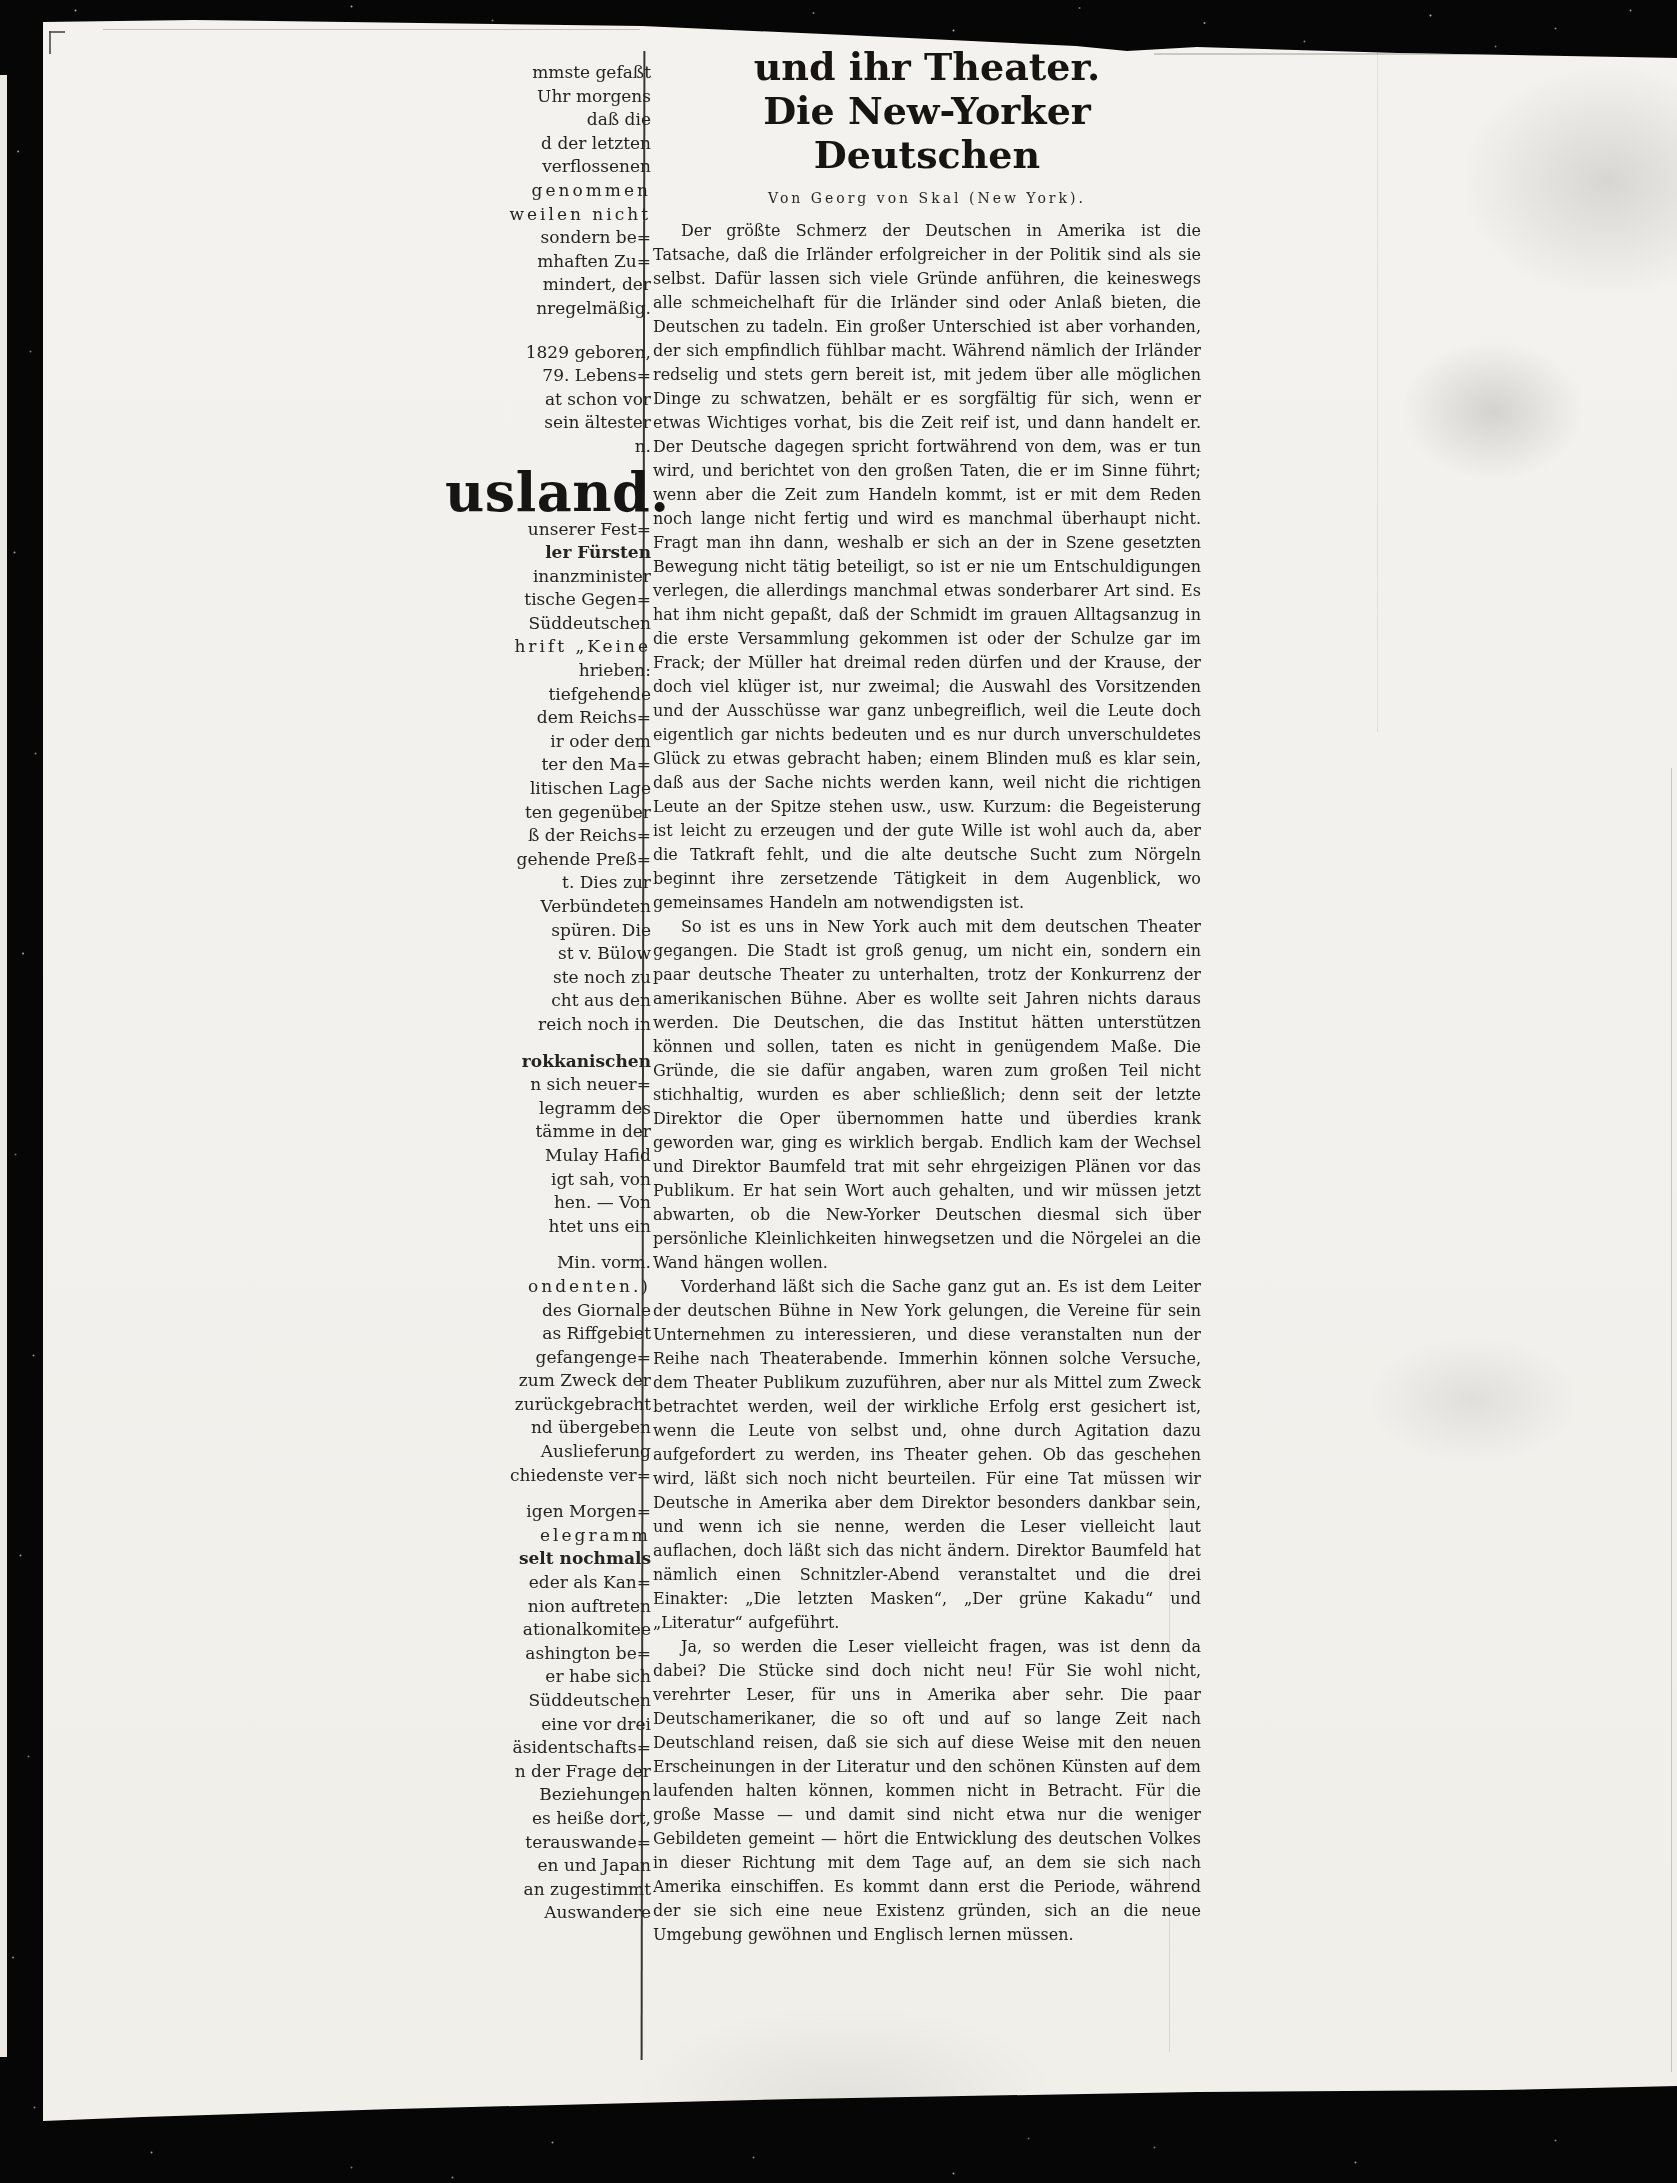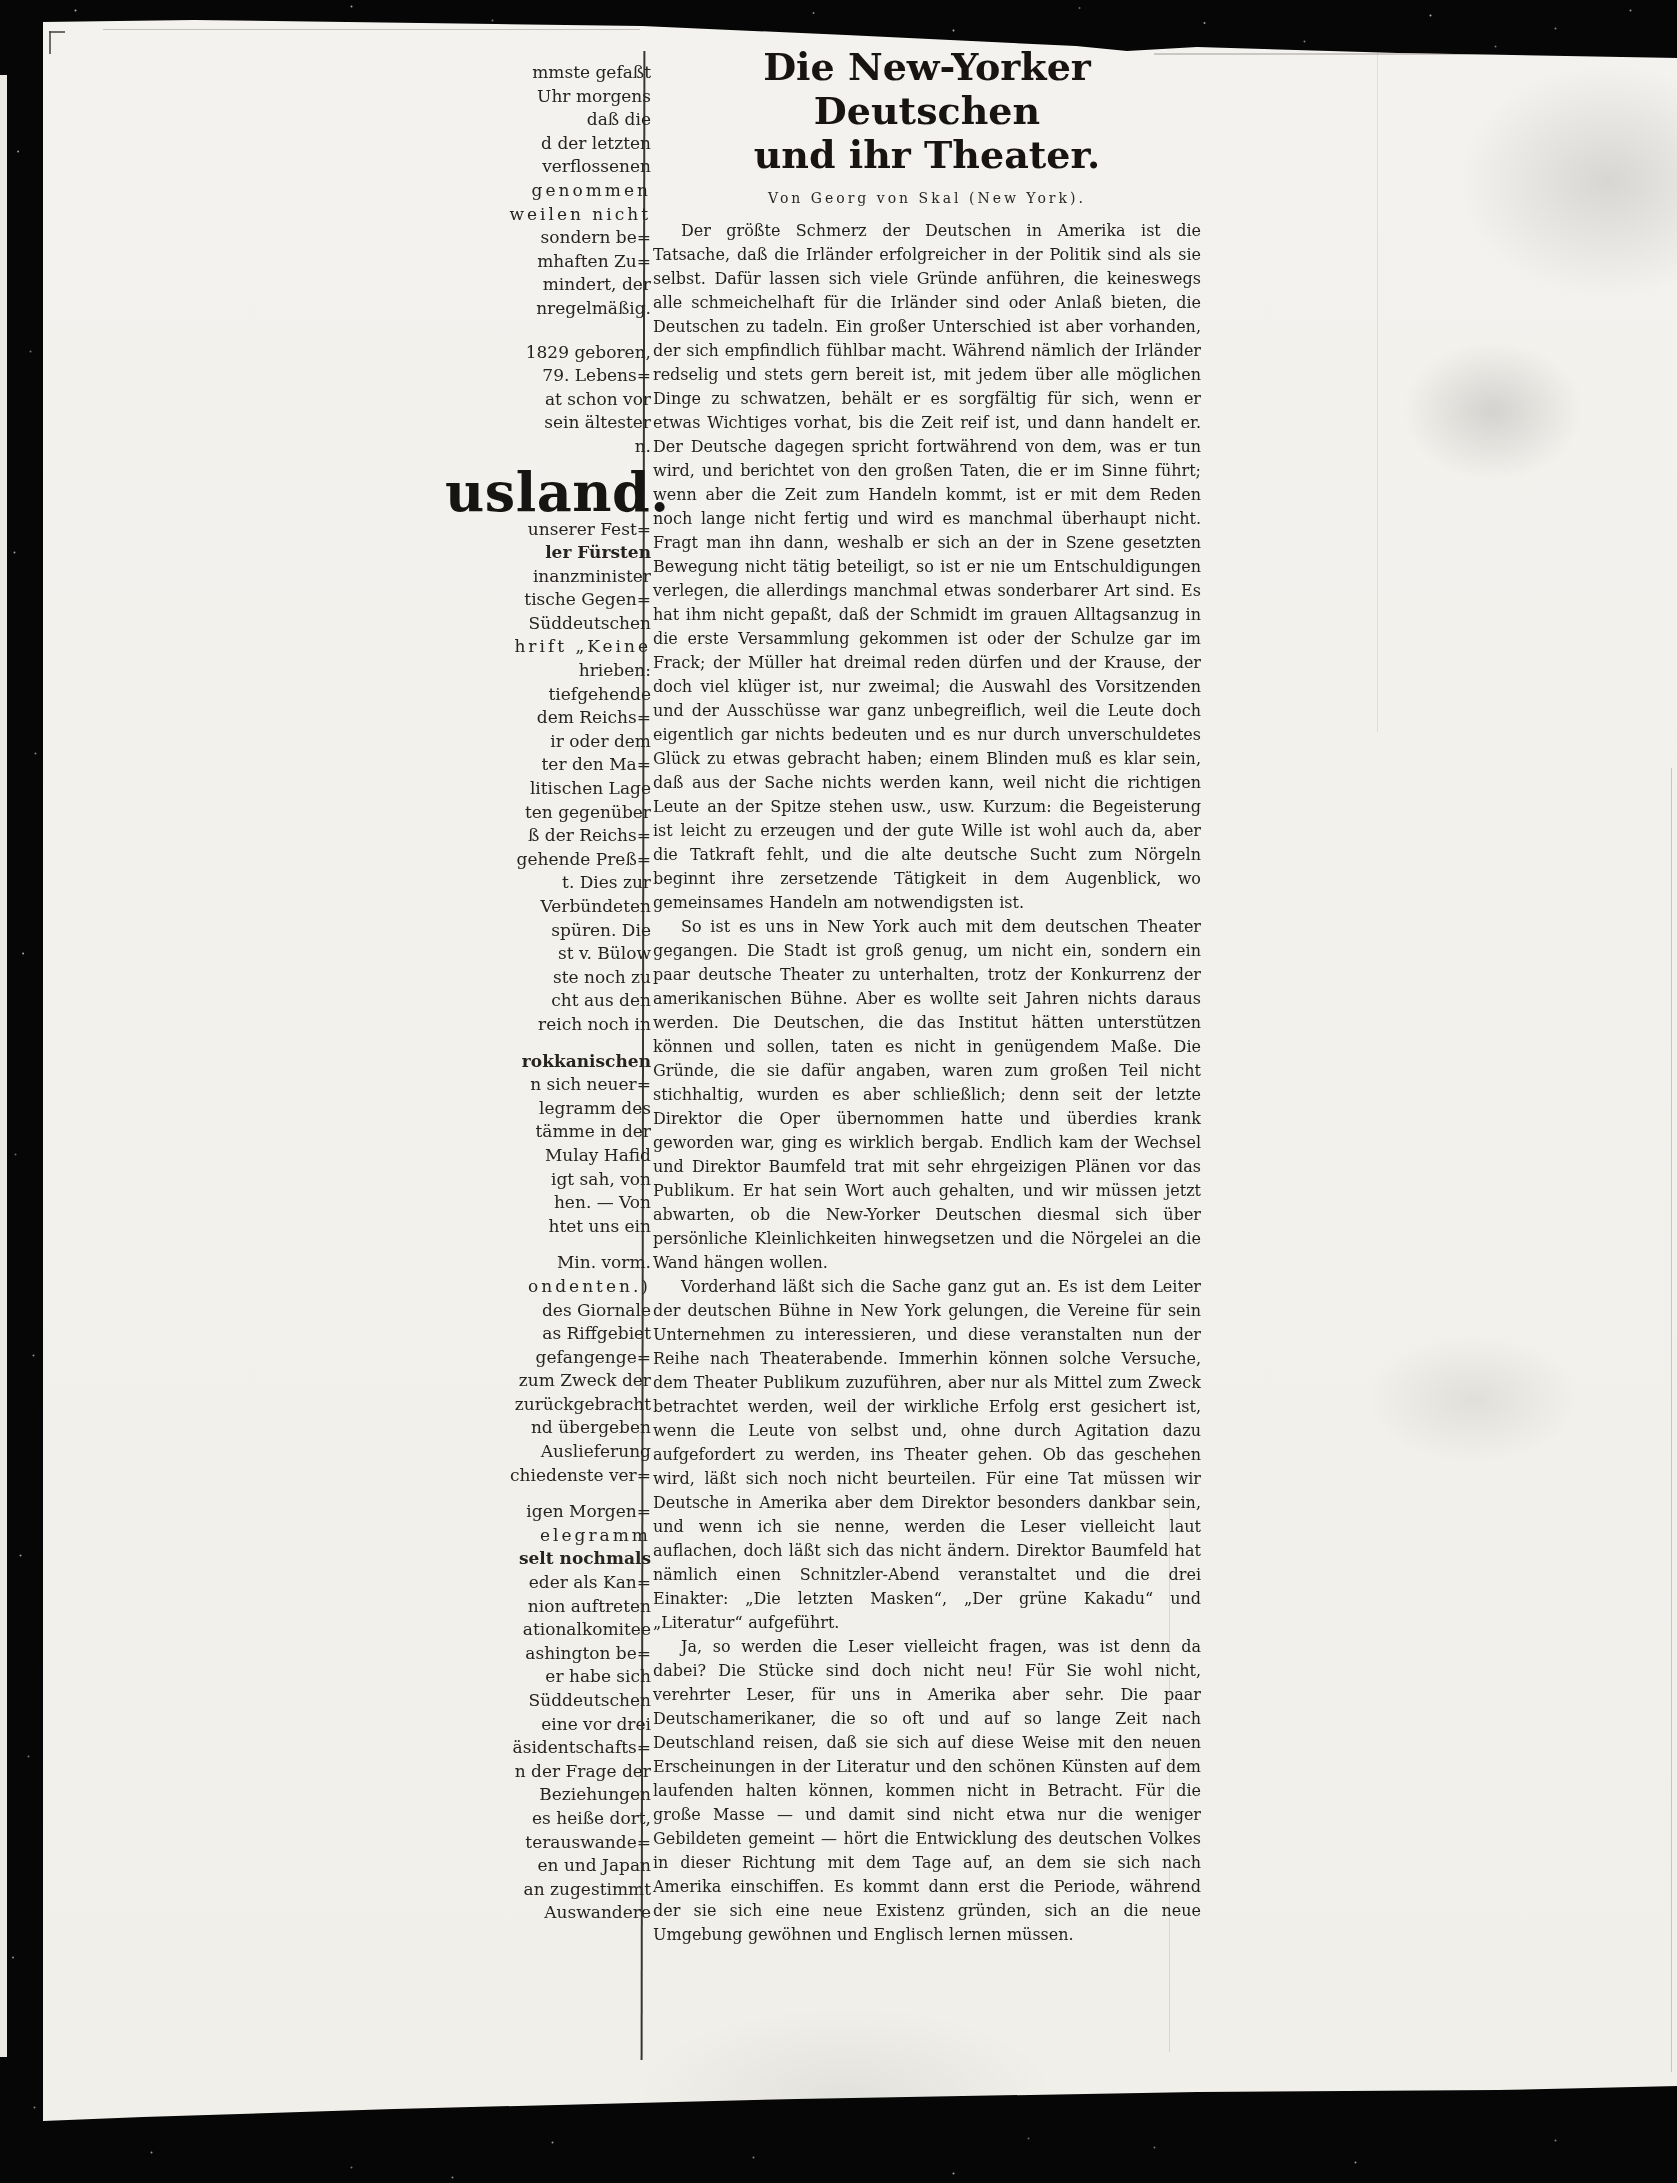--- a/index.html
+++ b/index.html
@@ -206,22 +206,22 @@
         <div class="frag">Beziehungen</div>
         <div class="frag">es heiße dort,</div>
         <div class="frag">terauswande=</div>
         <div class="frag">en und Japan</div>
         <div class="frag">an zugestimmt</div>
         <div class="frag">Auswandere</div>
       </div>
   </div>
 
   <div class="article">
+    <div class="headline">und ihr Theater.</div>
     <div class="headline">Die New-Yorker Deutschen</div>
-    <div class="headline">und ihr Theater.</div>
     <div class="byline">Von Georg von Skal (New York).</div>
     <div class="article-body">
         <div class="para">Der größte Schmerz der Deutschen in Amerika ist die Tatsache, daß die Irländer erfolgreicher in der Politik sind als sie selbst. Dafür lassen sich viele Gründe anführen, die keineswegs alle schmeichelhaft für die Irländer sind oder Anlaß bieten, die Deutschen zu tadeln. Ein großer Unterschied ist aber vorhanden, der sich empfindlich fühlbar macht. Während nämlich der Irländer redselig und stets gern bereit ist, mit jedem über alle möglichen Dinge zu schwatzen, behält er es sorgfältig für sich, wenn er etwas Wichtiges vorhat, bis die Zeit reif ist, und dann handelt er. Der Deutsche dagegen spricht fortwährend von dem, was er tun wird, und berichtet von den großen Taten, die er im Sinne führt; wenn aber die Zeit zum Handeln kommt, ist er mit dem Reden noch lange nicht fertig und wird es manchmal überhaupt nicht. Fragt man ihn dann, weshalb er sich an der in Szene gesetzten Bewegung nicht tätig beteiligt, so ist er nie um Entschuldigungen verlegen, die allerdings manchmal etwas sonderbarer Art sind. Es hat ihm nicht gepaßt, daß der Schmidt im grauen Alltagsanzug in die erste Versammlung gekommen ist oder der Schulze gar im Frack; der Müller hat dreimal reden dürfen und der Krause, der doch viel klüger ist, nur zweimal; die Auswahl des Vorsitzenden und der Ausschüsse war ganz unbegreiflich, weil die Leute doch eigentlich gar nichts bedeuten und es nur durch unverschuldetes Glück zu etwas gebracht haben; einem Blinden muß es klar sein, daß aus der Sache nichts werden kann, weil nicht die richtigen Leute an der Spitze stehen usw., usw. Kurzum: die Begeisterung ist leicht zu erzeugen und der gute Wille ist wohl auch da, aber die Tatkraft fehlt, und die alte deutsche Sucht zum Nörgeln beginnt ihre zersetzende Tätigkeit in dem Augenblick, wo gemeinsames Handeln am notwendigsten ist.</div>
         <div class="para">So ist es uns in New York auch mit dem deutschen Theater gegangen. Die Stadt ist groß genug, um nicht ein, sondern ein paar deutsche Theater zu unterhalten, trotz der Konkurrenz der amerikanischen Bühne. Aber es wollte seit Jahren nichts daraus werden. Die Deutschen, die das Institut hätten unterstützen können und sollen, taten es nicht in genügendem Maße. Die Gründe, die sie dafür angaben, waren zum großen Teil nicht stichhaltig, wurden es aber schließlich; denn seit der letzte Direktor die Oper übernommen hatte und überdies krank geworden war, ging es wirklich bergab. Endlich kam der Wechsel und Direktor Baumfeld trat mit sehr ehrgeizigen Plänen vor das Publikum. Er hat sein Wort auch gehalten, und wir müssen jetzt abwarten, ob die New-Yorker Deutschen diesmal sich über persönliche Kleinlichkeiten hinwegsetzen und die Nörgelei an die Wand hängen wollen.</div>
         <div class="para">Vorderhand läßt sich die Sache ganz gut an. Es ist dem Leiter der deutschen Bühne in New York gelungen, die Vereine für sein Unternehmen zu interessieren, und diese veranstalten nun der Reihe nach Theaterabende. Immerhin können solche Versuche, dem Theater Publikum zuzuführen, aber nur als Mittel zum Zweck betrachtet werden, weil der wirkliche Erfolg erst gesichert ist, wenn die Leute von selbst und, ohne durch Agitation dazu aufgefordert zu werden, ins Theater gehen. Ob das geschehen wird, läßt sich noch nicht beurteilen. Für eine Tat müssen wir Deutsche in Amerika aber dem Direktor besonders dankbar sein, und wenn ich sie nenne, werden die Leser vielleicht laut auflachen, doch läßt sich das nicht ändern. Direktor Baumfeld hat nämlich einen Schnitzler-Abend veranstaltet und die drei Einakter: „Die letzten Masken“, „Der grüne Kakadu“ und „Literatur“ aufgeführt.</div>
         <div class="para">Ja, so werden die Leser vielleicht fragen, was ist denn da dabei? Die Stücke sind doch nicht neu! Für Sie wohl nicht, verehrter Leser, für uns in Amerika aber sehr. Die paar Deutschamerikaner, die so oft und auf so lange Zeit nach Deutschland reisen, daß sie sich auf diese Weise mit den neuen Erscheinungen in der Literatur und den schönen Künsten auf dem laufenden halten können, kommen nicht in Betracht. Für die große Masse — und damit sind nicht etwa nur die weniger Gebildeten gemeint — hört die Entwicklung des deutschen Volkes in dieser Richtung mit dem Tage auf, an dem sie sich nach Amerika einschiffen. Es kommt dann erst die Periode, während der sie sich eine neue Existenz gründen, sich an die neue Umgebung gewöhnen und Englisch lernen müssen.</div>
       </div>
   </div>
 </div>
 

